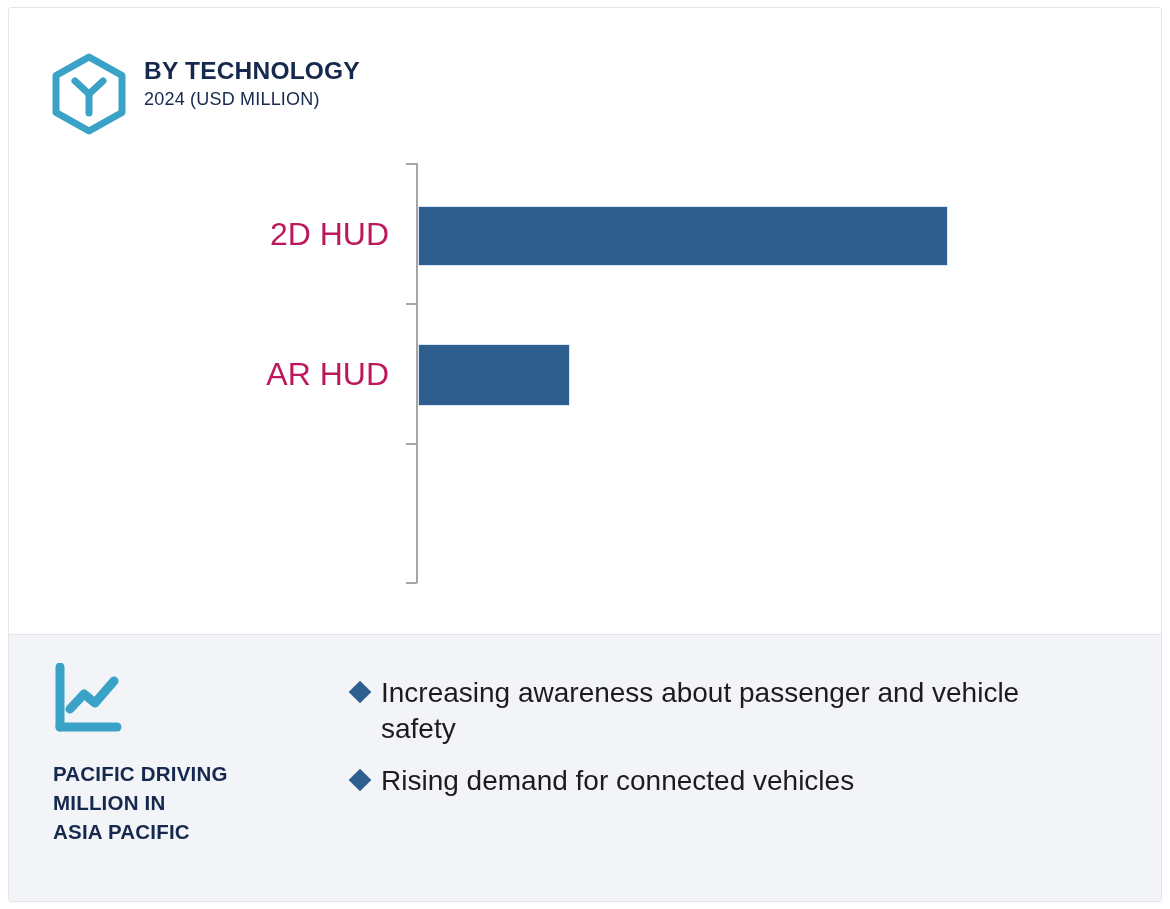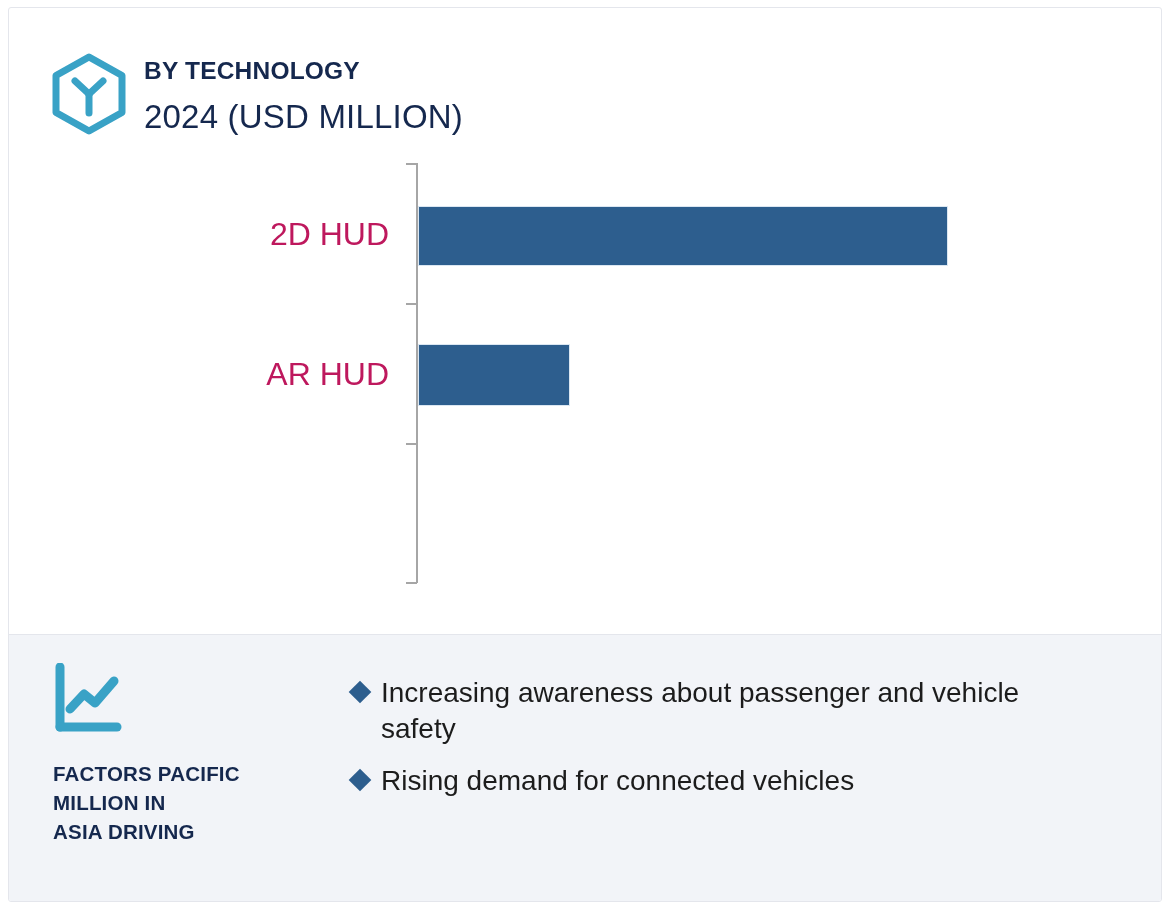--- a/index.html
+++ b/index.html
@@ -59,26 +59,26 @@
     line-height: 1.13;
   }
   .header-title {
     font-size: 24.5px;
     font-weight: bold;
     color: #15284e;
     letter-spacing: 0.2px;
     white-space: nowrap;
   }
   .header-sub {
-    font-size: 33px;
+    font-size: 18px;
     font-weight: normal;
     color: #15284e;
     letter-spacing: 0.2px;
     white-space: nowrap;
-    margin-top: 13px;
+    margin-top: 4px;
   }
 
   
   .chart-area {
     position: absolute;
     left: 0;
     top: 130px;
     width: 100%;
     height: 490px;
   }
@@ -241,23 +241,23 @@
         <div class="chart-icon">
           <svg viewBox="0 0 74 74" width="74" height="74" aria-hidden="true">
             <g stroke="#39a2c6" stroke-width="9" stroke-linecap="round" fill="none">
               <line x1="7" y1="4" x2="7" y2="64"></line>
               <line x1="7" y1="64" x2="64" y2="64"></line>
             </g>
             <polyline points="17,46 31,31 42,40 61,18" fill="none" stroke="#39a2c6" stroke-width="9" stroke-linecap="round" stroke-linejoin="round"></polyline>
           </svg>
         </div>
         <div class="footer-heading">
-          <div>FACTORS PACIFIC</div>
+          <div>PACIFIC DRIVING</div>
           <div>MILLION IN</div>
-          <div>ASIA DRIVING</div>
+          <div>ASIA PACIFIC</div>
         </div>
       </div>
 
       <div class="footer-right">
         <div class="bullet">
           <span class="diamond"></span>
           <span class="bullet-text">Increasing awareness about passenger and vehicle safety</span>
         </div>
         <div class="bullet">
           <span class="diamond"></span>

